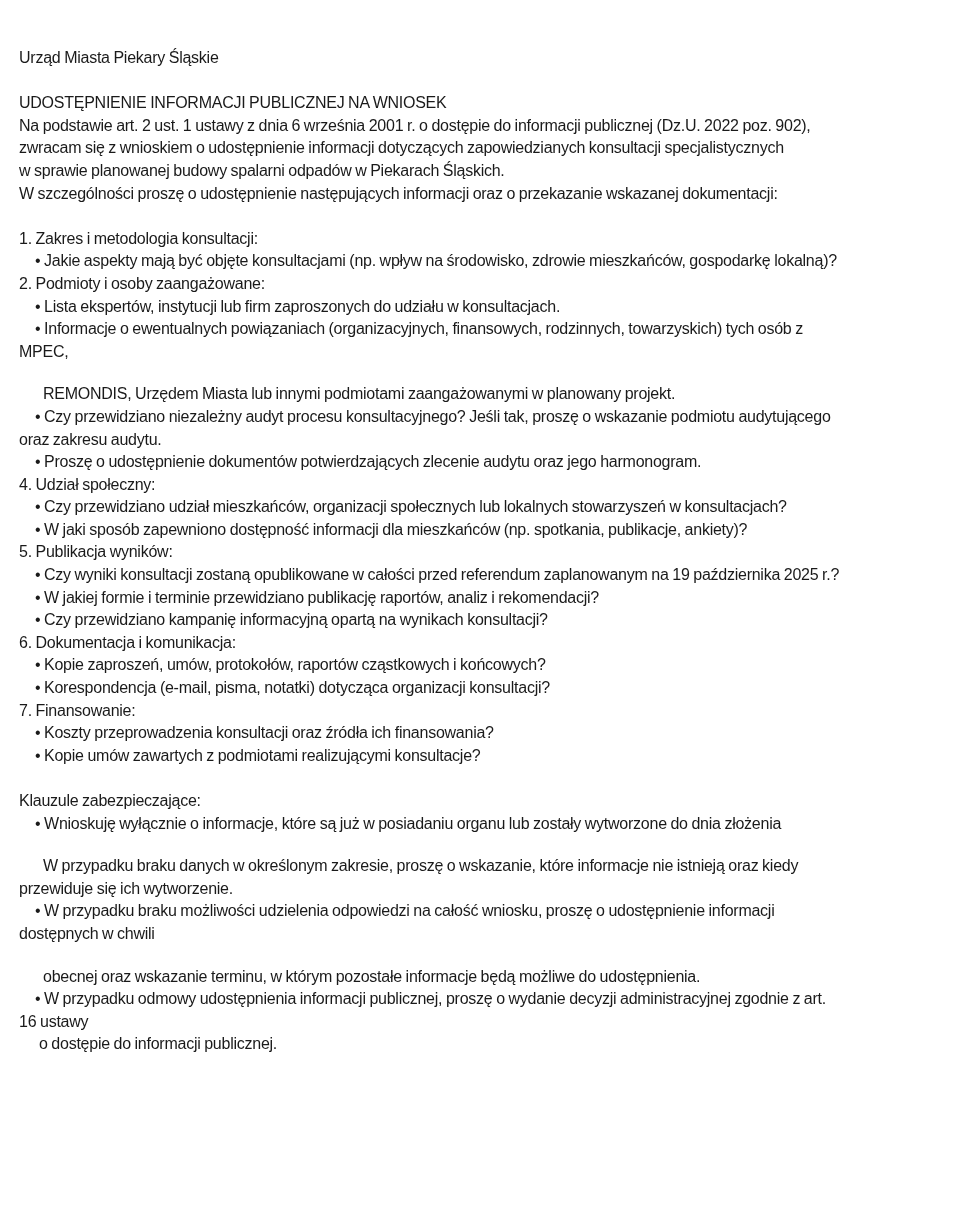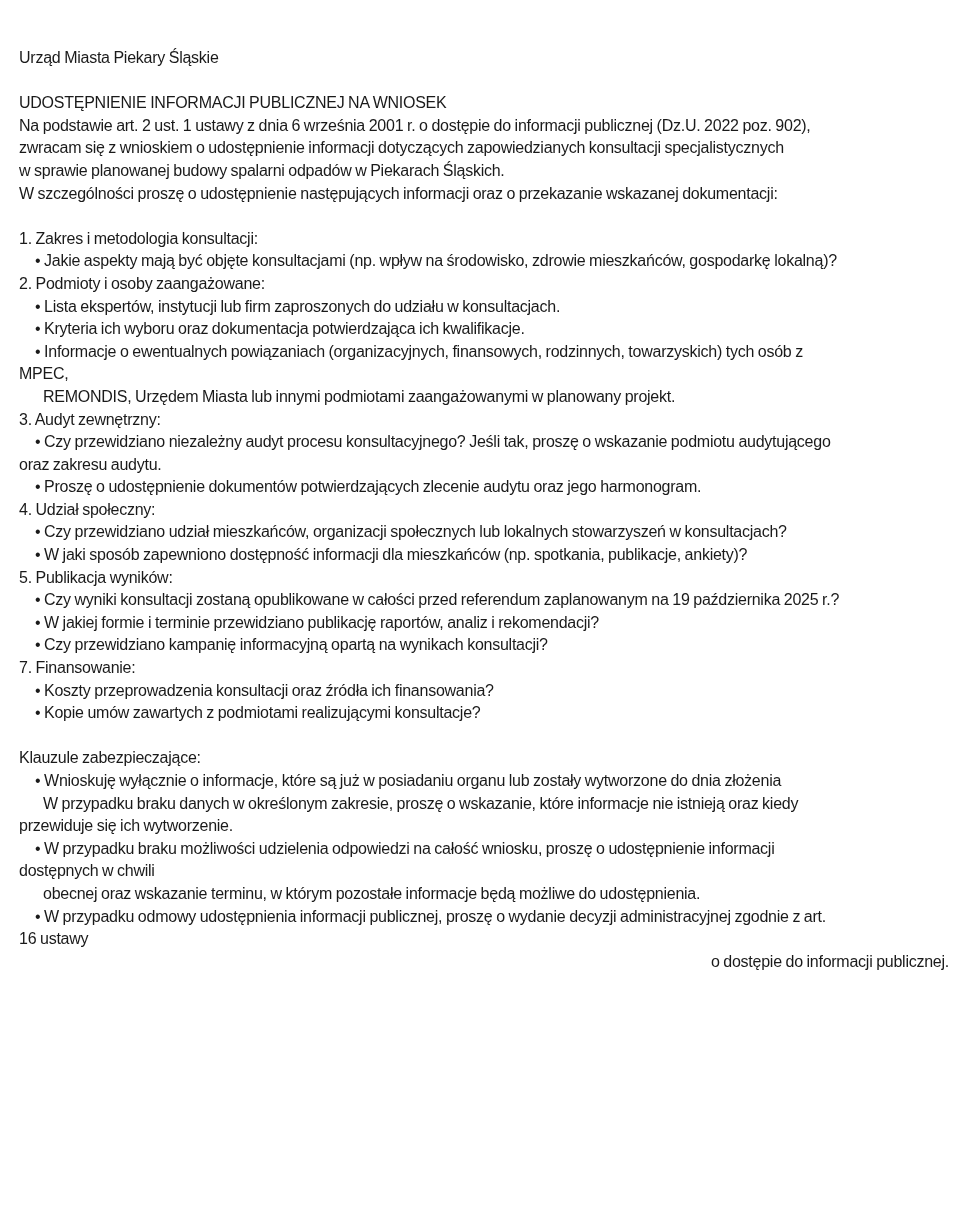--- a/index.html
+++ b/index.html
@@ -21,22 +21,22 @@
       top: 47px;
       width: 930px;
       font-size: 16px;
       line-height: 22.6px;
       letter-spacing: -0.25px;
       word-spacing: -0.5px;
     }
     .line { white-space: nowrap; min-height: 22.6px; }
     .blank { height: 22.6px; }
     .bullet { padding-left: 16px; }
-    .cont { padding-left: 24px; }
-    .cont2 { padding-left: 20px; text-align: right; }
+    .cont { padding-left: 24px; margin-top: 20px; }
+    .cont2 { padding-left: 20px; }
     .section { margin: 0; }
   </style>
 </head>
 <body>
 
 <div class="doc">
   <div>
     <div class="line">Urząd Miasta Piekary Śląskie</div>
   </div>
   <div class="blank"></div>
@@ -51,46 +51,49 @@
   <div class="blank"></div>
 
   <div class="section">
     <div class="line">1. Zakres i metodologia konsultacji:</div>
     <div class="line bullet">• Jakie aspekty mają być objęte konsultacjami (np. wpływ na środowisko, zdrowie mieszkańców, gospodarkę lokalną)?</div>
   </div>
 
   <div class="section">
     <div class="line">2. Podmioty i osoby zaangażowane:</div>
     <div class="line bullet">• Lista ekspertów, instytucji lub firm zaproszonych do udziału w konsultacjach.</div>
-    <div class="line bullet">• Kryteria ich wyboru oraz dokumentacja potwierdzająca ich kwalifikacje.</div>
     <div class="line bullet">• Informacje o ewentualnych powiązaniach (organizacyjnych, finansowych, rodzinnych, towarzyskich) tych osób z</div>
     <div class="line">MPEC,</div>
     <div class="line cont">REMONDIS, Urzędem Miasta lub innymi podmiotami zaangażowanymi w planowany projekt.</div>
   </div>
 
   <div class="section">
-    <div class="line">3. Audyt zewnętrzny:</div>
     <div class="line bullet">• Czy przewidziano niezależny audyt procesu konsultacyjnego? Jeśli tak, proszę o wskazanie podmiotu audytującego</div>
     <div class="line">oraz zakresu audytu.</div>
     <div class="line bullet">• Proszę o udostępnienie dokumentów potwierdzających zlecenie audytu oraz jego harmonogram.</div>
   </div>
 
   <div class="section">
     <div class="line">4. Udział społeczny:</div>
     <div class="line bullet">• Czy przewidziano udział mieszkańców, organizacji społecznych lub lokalnych stowarzyszeń w konsultacjach?</div>
     <div class="line bullet">• W jaki sposób zapewniono dostępność informacji dla mieszkańców (np. spotkania, publikacje, ankiety)?</div>
   </div>
 
   <div class="section">
     <div class="line">5. Publikacja wyników:</div>
     <div class="line bullet">• Czy wyniki konsultacji zostaną opublikowane w całości przed referendum zaplanowanym na 19 października 2025 r.?</div>
     <div class="line bullet">• W jakiej formie i terminie przewidziano publikację raportów, analiz i rekomendacji?</div>
     <div class="line bullet">• Czy przewidziano kampanię informacyjną opartą na wynikach konsultacji?</div>
   </div>
 
+  <div class="section">
+    <div class="line">6. Dokumentacja i komunikacja:</div>
+    <div class="line bullet">• Kopie zaproszeń, umów, protokołów, raportów cząstkowych i końcowych?</div>
+    <div class="line bullet">• Korespondencja (e-mail, pisma, notatki) dotycząca organizacji konsultacji?</div>
+  </div>
 
   <div class="section">
     <div class="line">7. Finansowanie:</div>
     <div class="line bullet">• Koszty przeprowadzenia konsultacji oraz źródła ich finansowania?</div>
     <div class="line bullet">• Kopie umów zawartych z podmiotami realizującymi konsultacje?</div>
   </div>
 
   <div class="blank"></div>
 
   <div class="section">

